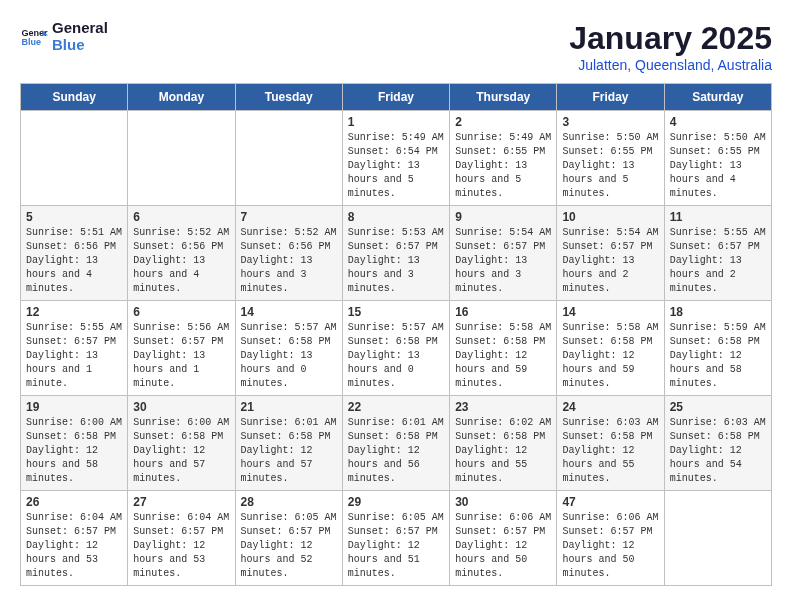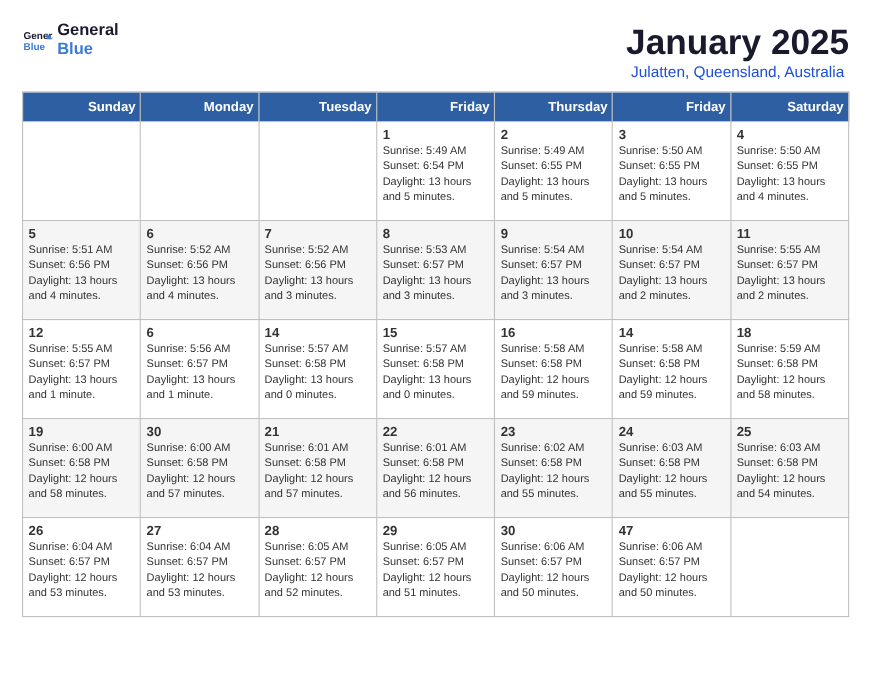--- a/index.html
+++ b/index.html
@@ -19,21 +19,21 @@
     .logo {
       display: flex;
       align-items: center;
       gap: 4px;
     }
     .logo-icon {
       width: 28px;
       height: 28px;
     }
     .title-block {
-      text-align: center;
+      text-align: right;
     }
     .month-title {
       font-size: 32px;
       font-weight: bold;
       color: #1a1a2e;
     }
     .subtitle {
       font-size: 14px;
       color: #1d4ed8;
     }
@@ -41,21 +41,21 @@
       width: 100%;
       border-collapse: collapse;
       table-layout: fixed;
     }
     thead tr th {
       background-color: #2e5fa3;
       color: #fff;
       font-size: 12px;
       font-weight: bold;
       padding: 6px 4px;
-      text-align: right;
+      text-align: center;
       border: 1px solid #c0c0c0;
     }
     tbody tr td {
       vertical-align: top;
       border: 1px solid #c0c0c0;
       padding: 4px 5px;
       font-size: 10.5px;
       color: #333;
       height: 90px;
     }
@@ -68,20 +68,21 @@
     .day-num {
       font-weight: bold;
       font-size: 12px;
       display: block;
       margin-bottom: 2px;
     }
     .day-info {
       font-size: 10px;
       line-height: 1.4;
       color: #333;
+      font-family: Liberation Mono, monospace;
     }
   </style>
 </head>
 <body>
 
 <div class="header">
   <div class="logo">
     <svg class="logo-icon" viewBox="0 0 40 40" xmlns="http://www.w3.org/2000/svg">
       <text x="2" y="18" font-size="13" font-weight="bold" fill="#1a1a2e">General</text>
       <text x="2" y="32" font-size="13" font-weight="bold" fill="#3a7bd5">Blue</text>

